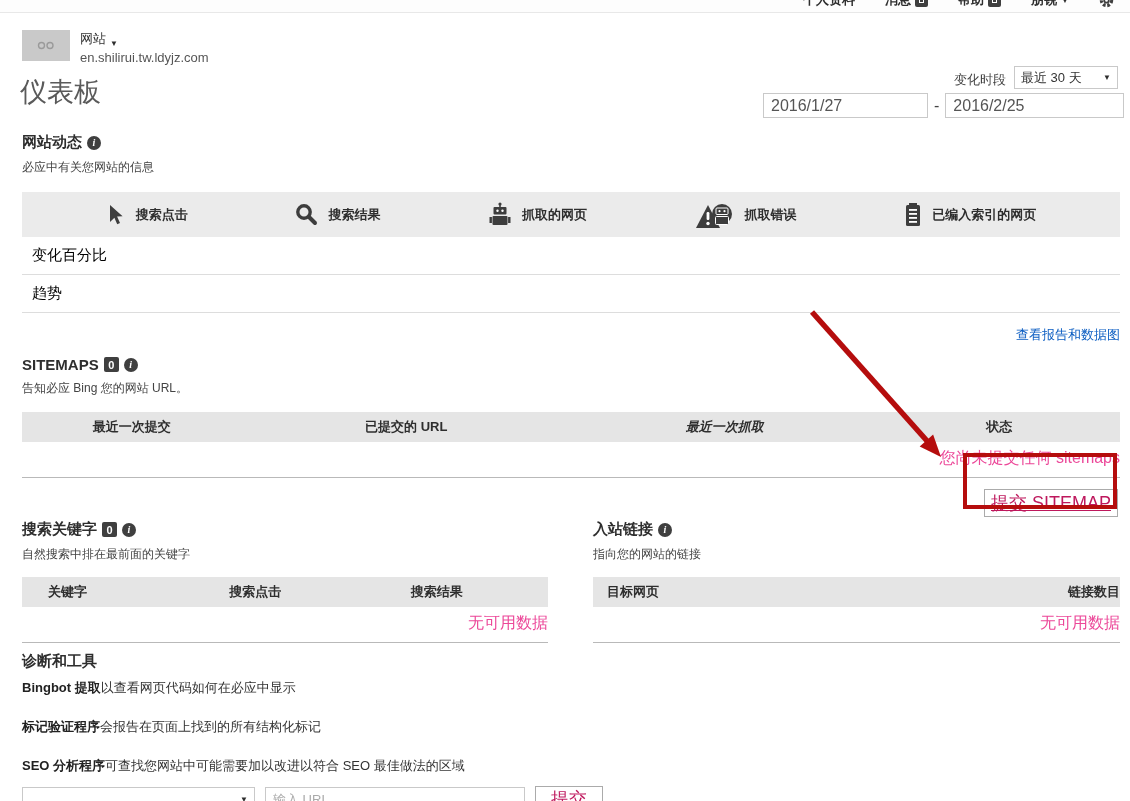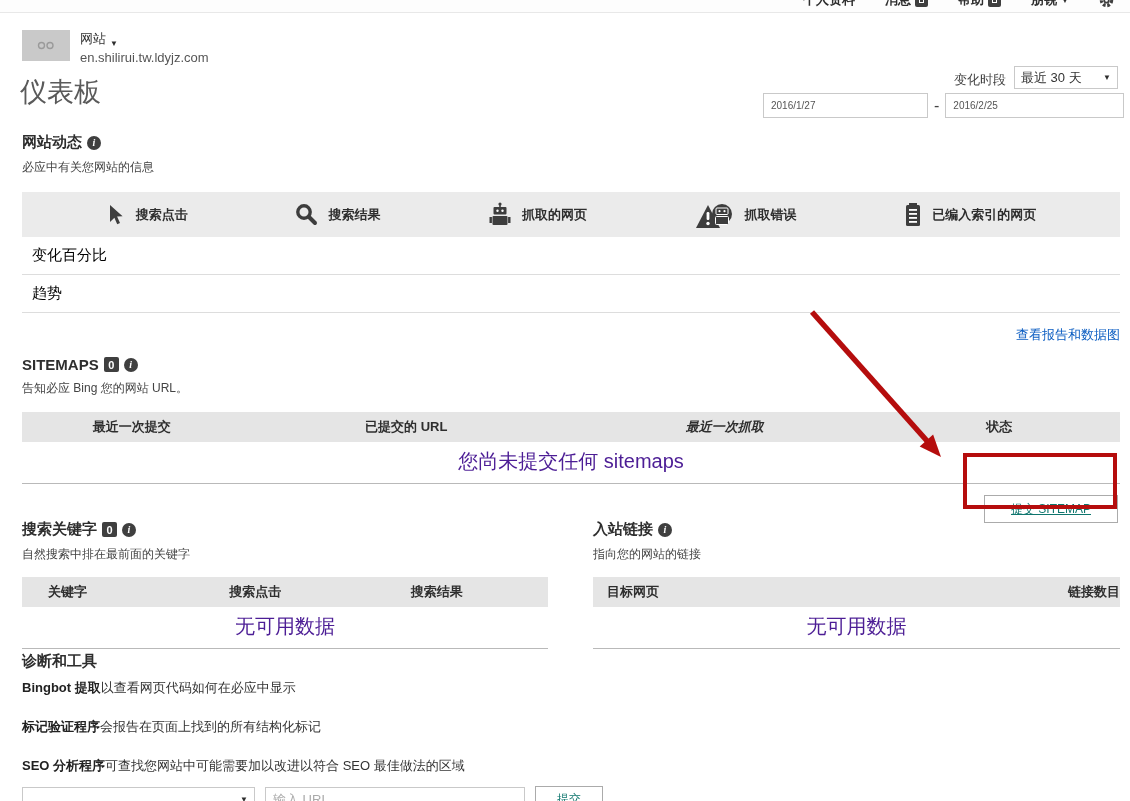--- a/index.html
+++ b/index.html
@@ -20,47 +20,47 @@
   .avatar { width:48px; height:31px; background:#c9c9c9; display:flex; align-items:center; justify-content:center; }
   .site-meta { display:flex; flex-direction:column; justify-content:center; gap:2px; }
   .site-label { font-size:13px; color:#333; display:flex; align-items:flex-end; gap:4px; cursor:pointer; }
   .site-url { font-size:13px; color:#555; }
   .page-title { position:absolute; left:20px; top:74px; font-size:27px; color:#5a5a5a; font-weight:normal; }
 
   
   .period-row { position:absolute; top:66px; right:12px; display:flex; align-items:flex-end; gap:8px; font-size:13px; color:#444; }
   .select-box { display:flex; align-items:center; justify-content:space-between; width:104px; height:23px; border:1px solid #c9c9c9; background:#fff; padding:0 6px; font-size:13px; color:#333; cursor:pointer; }
   .date-row { position:absolute; top:93px; left:763px; display:flex; align-items:center; }
-  .date-input { height:25px; border:1px solid #c9c9c9; font-size:10px; color:#555; padding:0 7px; font-family:inherit; }
+  .date-input { height:25px; border:1px solid #c9c9c9; font-size:16px; color:#555; padding:0 7px; font-family:inherit; }
   .date-sep { margin:0 6px; color:#444; }
 
   
   .sec-title { font-size:15px; font-weight:bold; color:#2e2e2e; display:flex; align-items:center; gap:5px; }
   .sec-sub { font-size:12px; color:#444; margin-top:7px; }
   .info-icon { display:inline-flex; width:14px; height:14px; border-radius:50%; background:#3f3f3f; color:#fff; font-size:10px; font-weight:bold; align-items:center; justify-content:center; font-style:italic; font-family:"Liberation Serif","DejaVu Serif",serif; }
   .num-badge { display:inline-flex; width:15px; height:15px; background:#3f3f3f; color:#fff; font-size:11px; font-weight:bold; align-items:center; justify-content:center; border-radius:2px; }
   .thead { display:flex; background:#e5e5e5; height:30px; align-items:center; font-size:13px; font-weight:bold; color:#2e2e2e; }
-  .tempty { text-align:center; font-size:20px; color:#4c1d95; padding:6px 0 8px; border-bottom:1px solid #b9b9b9; }
+  .tempty { text-align:right; font-size:16px; color:#ec4899; padding:6px 0 8px; border-bottom:1px solid #b9b9b9; }
 
   
   .activity { position:absolute; left:22px; top:133px; width:1098px; }
   .metric-band { margin-top:16px; height:45px; background:#ebebeb; display:flex; align-items:center; justify-content:space-around; padding:0 30px; }
   .metric { display:flex; align-items:center; gap:10px; font-size:13px; font-weight:bold; color:#2e2e2e; }
   .metric svg { display:block; }
   .act-row { height:38px; display:flex; align-items:center; font-size:15px; color:#000000; border-bottom:1px solid #ddd; padding-left:10px; }
   .report-link-row { text-align:right; margin-top:12px; }
   .link { color:#0b5dc2; font-size:13px; text-decoration:none; cursor:pointer; }
 
   
   .sitemaps { position:absolute; left:22px; top:356px; width:1098px; }
   .sitemaps .thead { margin-top:15px; }
   .sm-col { text-align:center; }
   .sm-c0{width:20%;} .sm-c1{width:30%;} .sm-c2{width:28%;font-style:italic;} .sm-c3{width:22%;}
   .sm-submit-row { display:flex; justify-content:flex-end; margin-top:11px; padding-right:2px; }
-  .btn { background:#fff; border:1px solid #ababab; color:#0f766e; font-size:12px; font-family:inherit; cursor:pointer;text-decoration:underline; }
+  .btn { background:#fff; border:1px solid #ababab; color:#be185d; font-size:18px; font-family:inherit; cursor:pointer;text-decoration:underline; }
   .sm-btn { width:134px; height:28px; }
 
   
   .keywords { position:absolute; left:22px; top:520px; width:526px; }
   .inlinks  { position:absolute; left:593px; top:520px; width:527px; }
   .keywords .thead, .inlinks .thead { margin-top:14px;gap:18px; }
   .kw-col { width:33.3%; padding-left:26px; }
   .il-c0 { width:50%; padding-left:14px; }
   .il-c1 { width:50%; text-align:right; }
 

